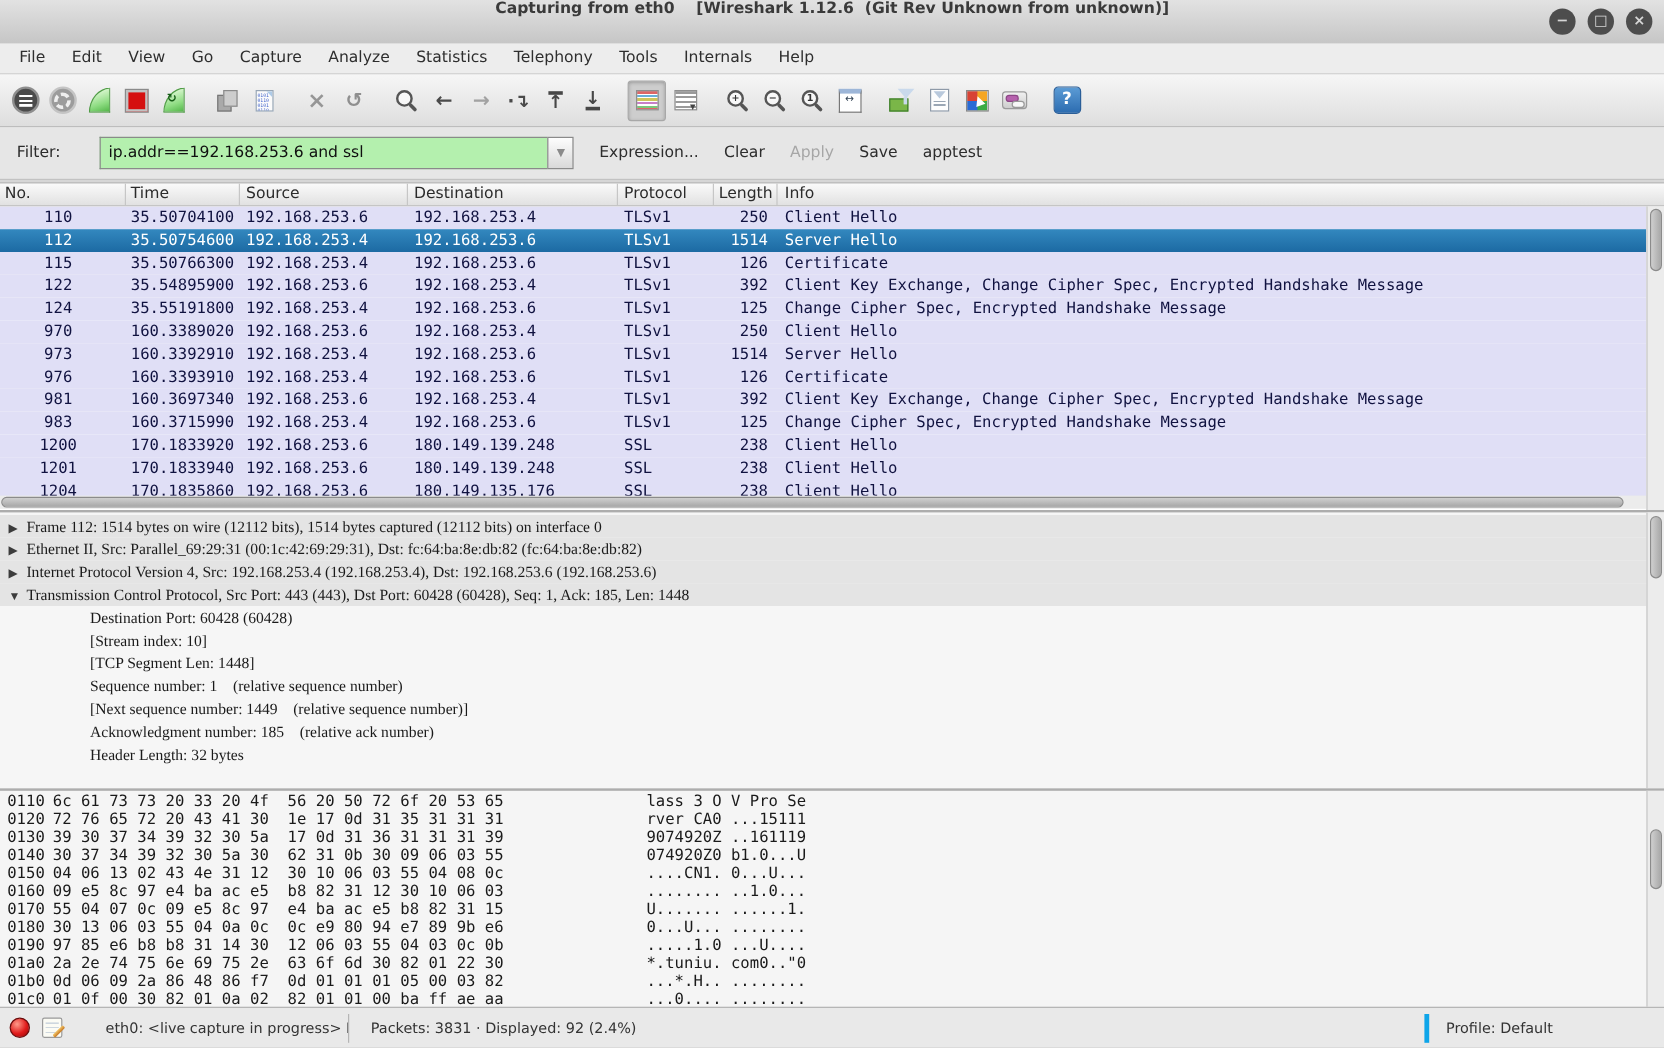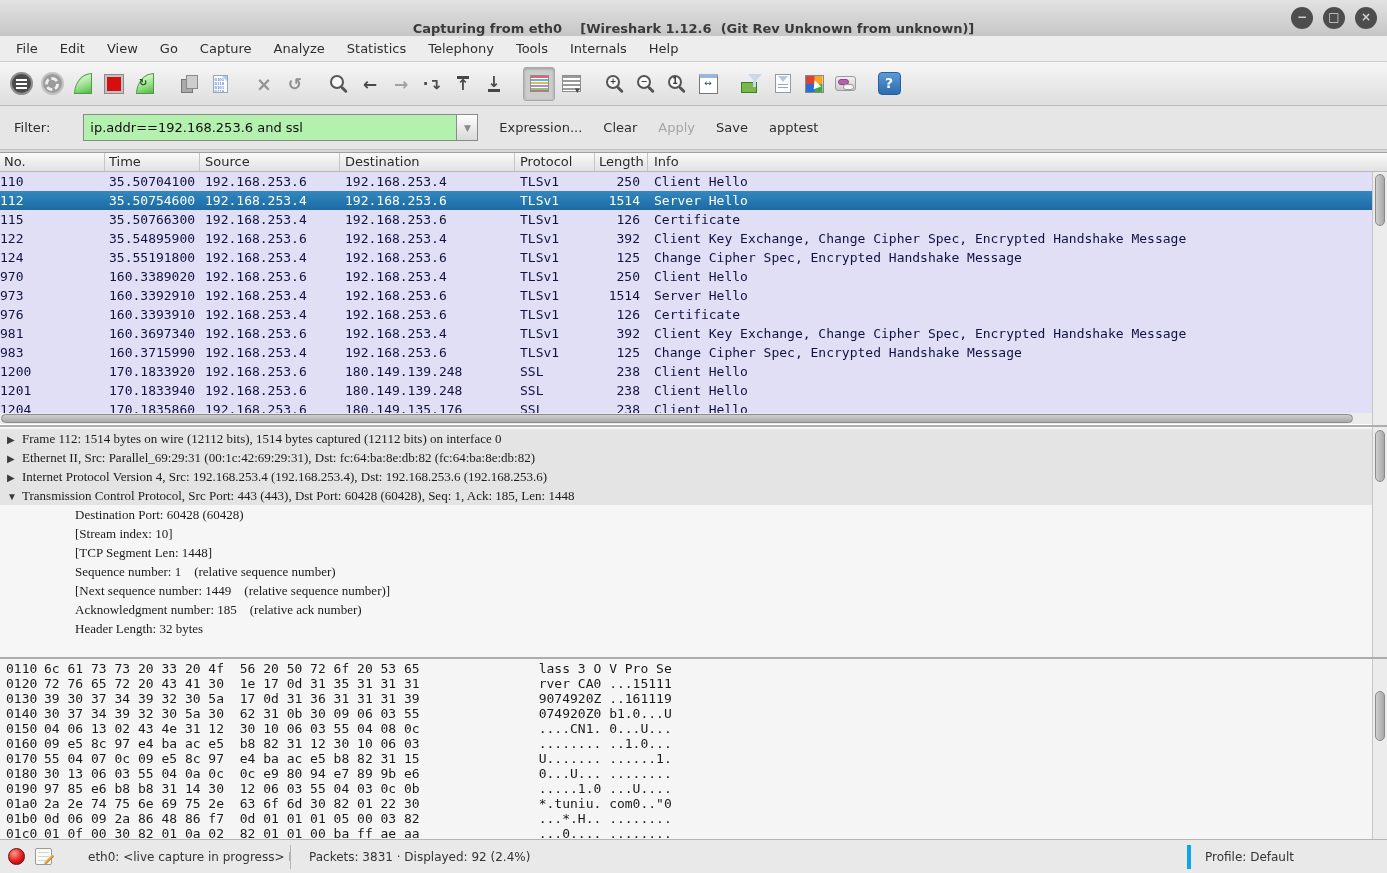--- a/index.html
+++ b/index.html
@@ -1,21 +1,21 @@
 <!DOCTYPE html>
 <html><head>
 <meta charset="utf-8">
 <style>
   html,body{margin:0;padding:0}
   body{width:1387px;height:873px;position:relative;overflow:hidden;background:#d6d6d6;
        font-family:"DejaVu Sans",sans-serif;font-size:13px;color:#222}
   .abs{position:absolute}
   
   .titlebar{left:0;top:0;width:1387px;height:36px;background:linear-gradient(#e2e2e2,#c6c6c6);
-            border-bottom:1px solid #9a9a9a;display:flex;align-items:flex-end;justify-content:center}
+            border-bottom:1px solid #9a9a9a;display:flex;align-items:flex-start;justify-content:center}
   .title{font-weight:bold;color:#3a3a3a;white-space:pre}
   .winbtns{position:absolute;right:10px;top:7px;display:flex}
   .wbtn{width:22px;height:22px;border-radius:50%;background:#4d4d4d;color:#d6d6d6;text-align:center;
         line-height:21px;font-size:12px;margin-left:10px;font-weight:bold}
   
   .menubar{left:0;top:36px;width:1387px;height:26px;background:#ededed;border-bottom:1px solid #cfcfcf;
            display:flex;align-items:center;padding-left:5px;box-sizing:border-box}
   .mitem{padding:0 11px;line-height:25px;color:#2e2e2e}
   
   .toolbar{left:0;top:62px;width:1387px;height:44px;background:linear-gradient(#f6f6f6,#dedede);
@@ -97,21 +97,21 @@
   .plist{left:0;top:152px;width:1387px;height:273px;background:#fff;border-top:1px solid #9f9f9f;box-sizing:border-box}
   .phead{position:absolute;left:0;top:0;width:1387px;height:19px;background:linear-gradient(#fafafa,#e1e1e1);
          border-bottom:1px solid #b9b9b9;display:flex;box-sizing:border-box}
   .hc{border-right:1px solid #c6c6c6;color:#2b2b2b;line-height:18px;box-sizing:border-box;flex-shrink:0;
       padding-left:4px;overflow:hidden;white-space:nowrap}
   .prows{position:absolute;left:0;top:19px;width:1372px;height:254px;overflow:hidden;
          font-family:"DejaVu Sans Mono",monospace}
   .prow{display:flex;height:19px;line-height:19px;background:#e0dff6;color:#101240;white-space:nowrap}
   .prow.sel{background:linear-gradient(#3388bf,#1c6aa3);color:#fff}
   .c{box-sizing:border-box;flex-shrink:0;overflow:hidden}
-  .w-no{width:105px;text-align:left;padding-right:8px}
+  .w-no{width:105px;text-align:center;padding-right:8px}
   .w-time{width:95px;padding-left:4px}
   .w-src{width:140px;padding-left:5px}
   .w-dst{width:175px;padding-left:5px}
   .w-proto{width:80px;padding-left:5px}
   .w-len{width:53px;text-align:right;padding-right:8px}
   .w-info{flex:1;padding-left:6px;white-space:nowrap}
   .hc.w-no,.hc.w-len{text-align:left;padding:0 0 0 4px}
   
   .vsb{position:absolute;width:15px;background:#ececec;border-left:1px solid #c6c6c6;box-sizing:border-box}
   .vthumb{position:absolute;left:2px;right:2px;border-radius:6px;background:linear-gradient(90deg,#cfcfcf,#a8a8a8);

